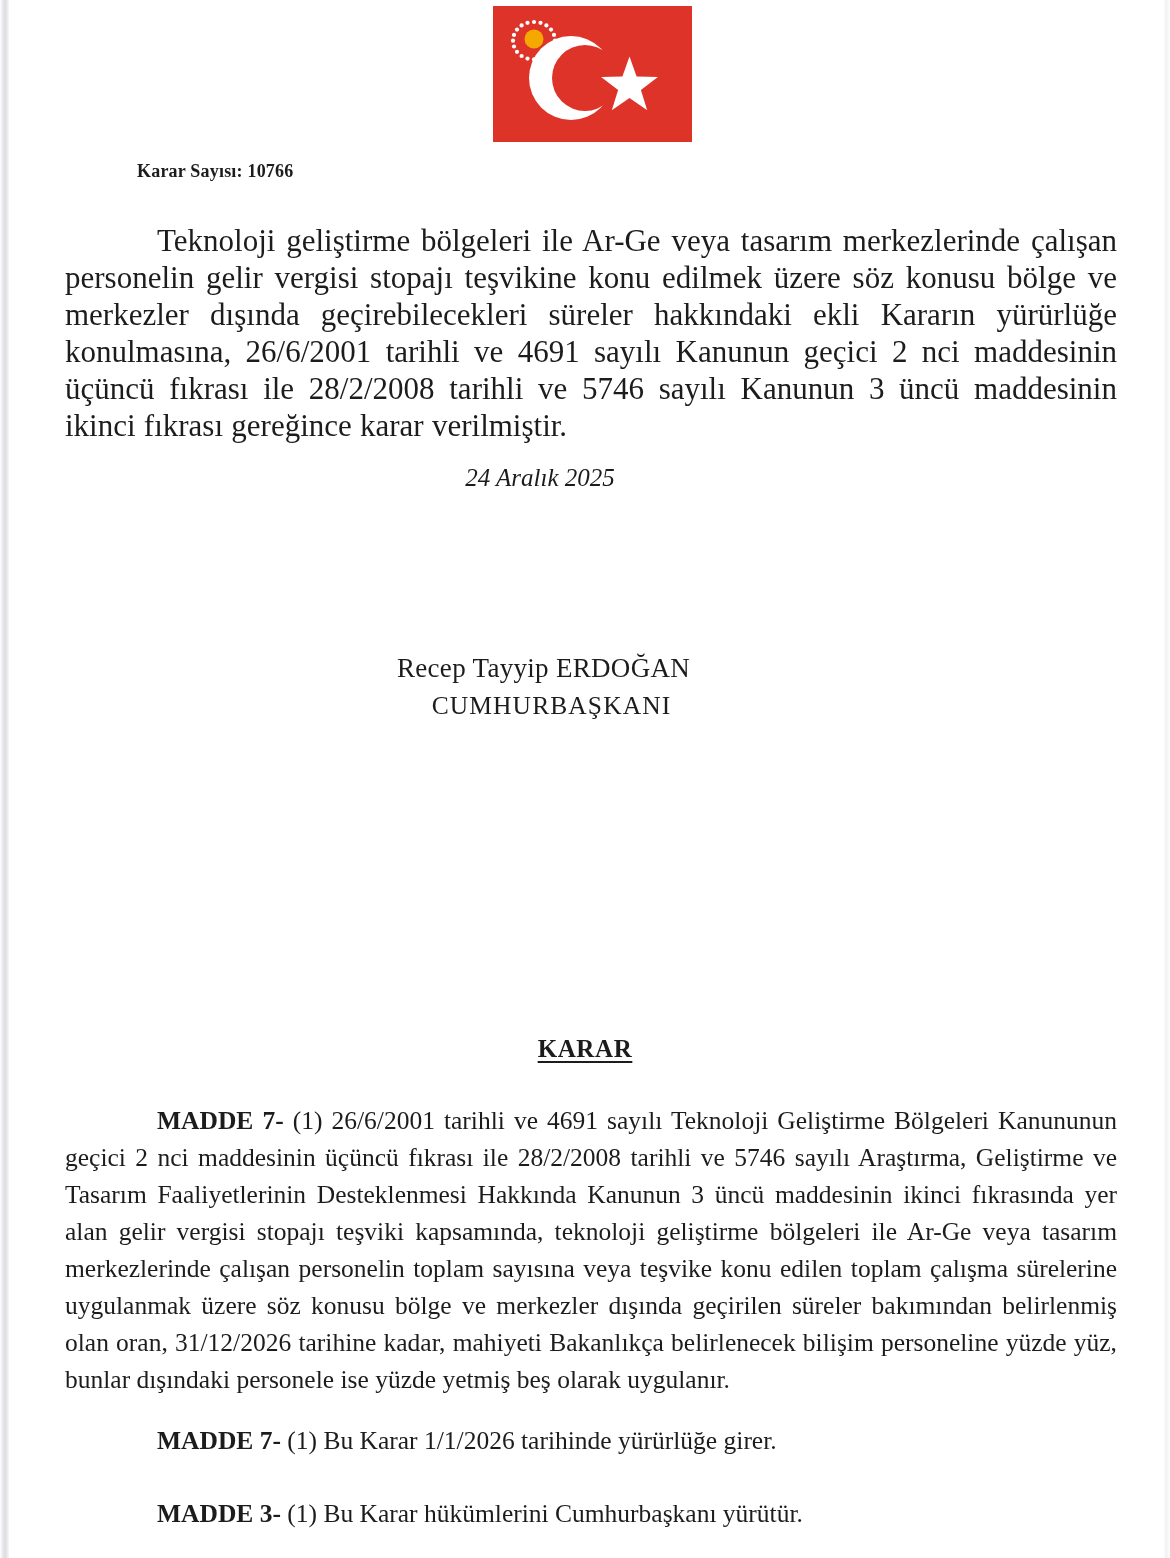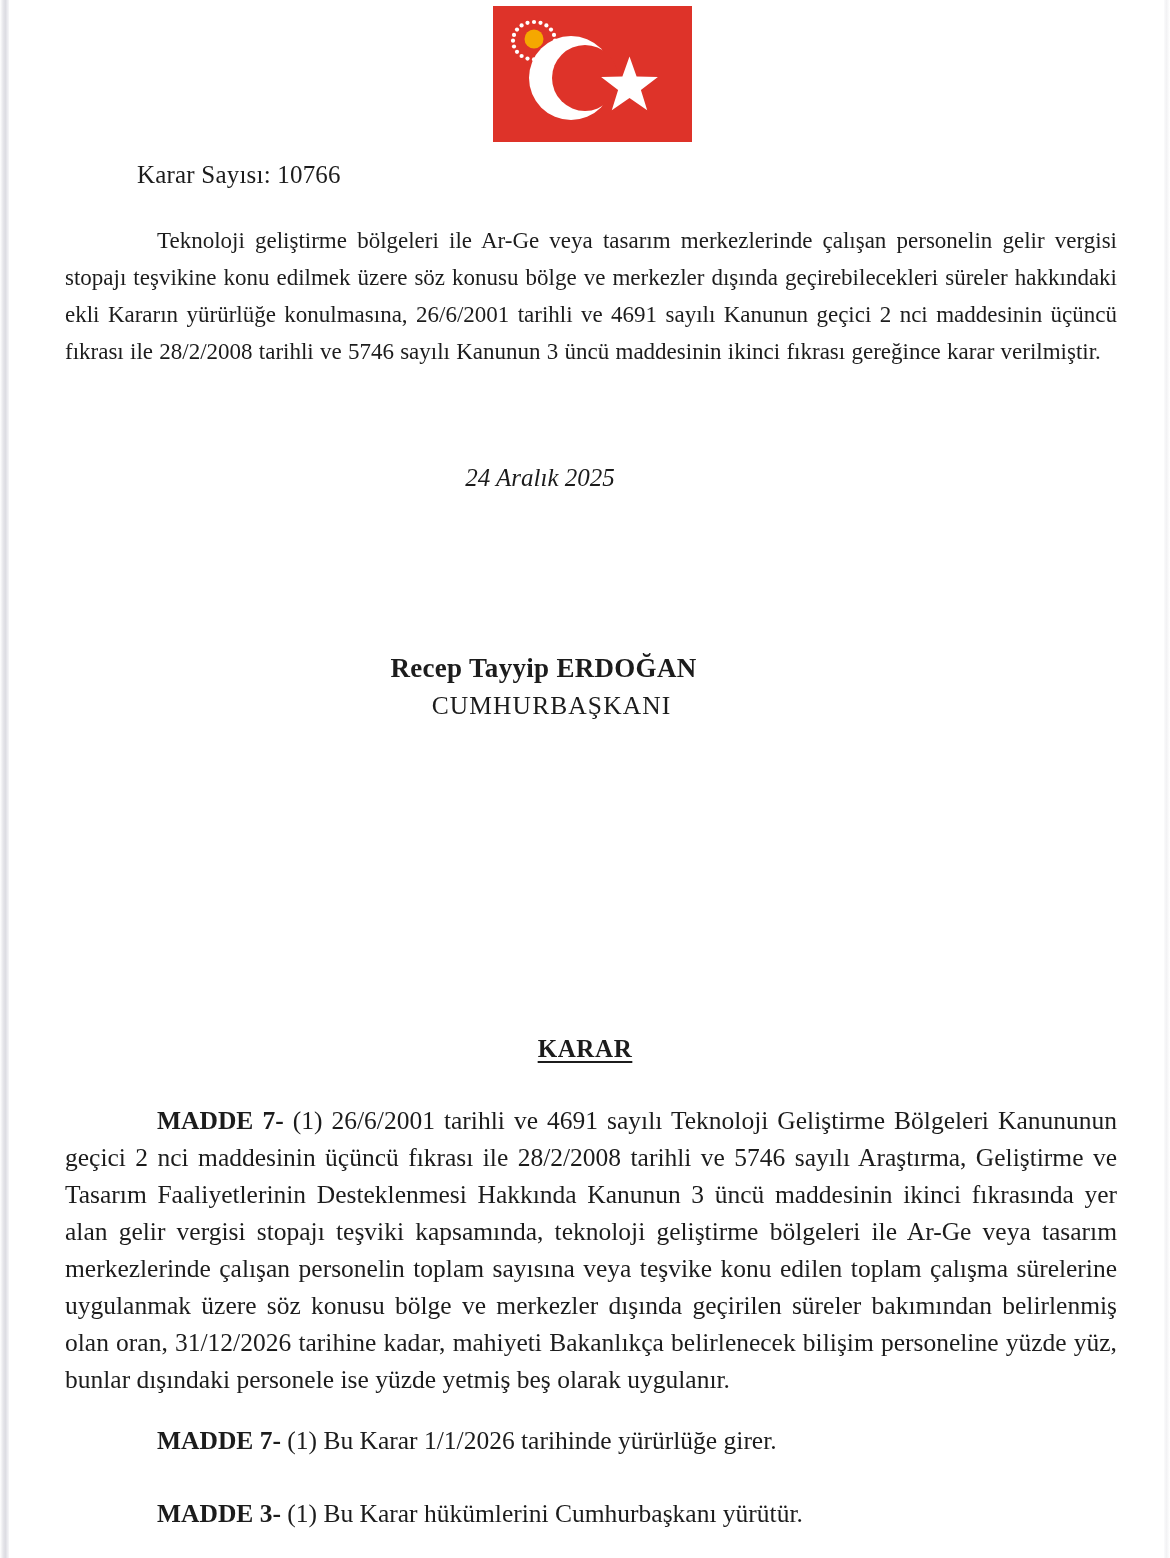--- a/index.html
+++ b/index.html
@@ -46,32 +46,32 @@
     width: 199px;
     height: 136px;
   }
   .flag-svg { display: block; width: 199px; height: 136px; }
 
   
   .karar-sayisi {
     position: absolute;
     left: 137px;
     top: 161px;
-    font-size: 25px;
-    font-weight: normal;
+    font-size: 18px;
+    font-weight: bold;
     letter-spacing: 0.2px;
     white-space: nowrap;
   }
 
   .intro-para {
     position: absolute;
     left: 65px;
     top: 222px;
     width: 1052px;
-    font-size: 23px;
+    font-size: 31px;
     line-height: 37px;
     text-align: justify;
     text-indent: 92px;
     word-spacing: 0.5px;
   }
 
   .decision-date {
     position: absolute;
     left: 0;
     top: 464px;
@@ -87,21 +87,21 @@
     position: absolute;
     left: 0;
     top: 649px;
     width: 1170px;
     padding-right: 105px;
     box-sizing: border-box;
     text-align: center;
   }
   .signature-name {
     font-size: 27px;
-    font-weight: bold;
+    font-weight: normal;
     letter-spacing: 0.3px;
     line-height: 38px;
     padding-left: 22px;
   }
   .signature-title {
     font-size: 25.5px;
     letter-spacing: 1.1px;
     line-height: 38px;
     padding-left: 38px;
   }

